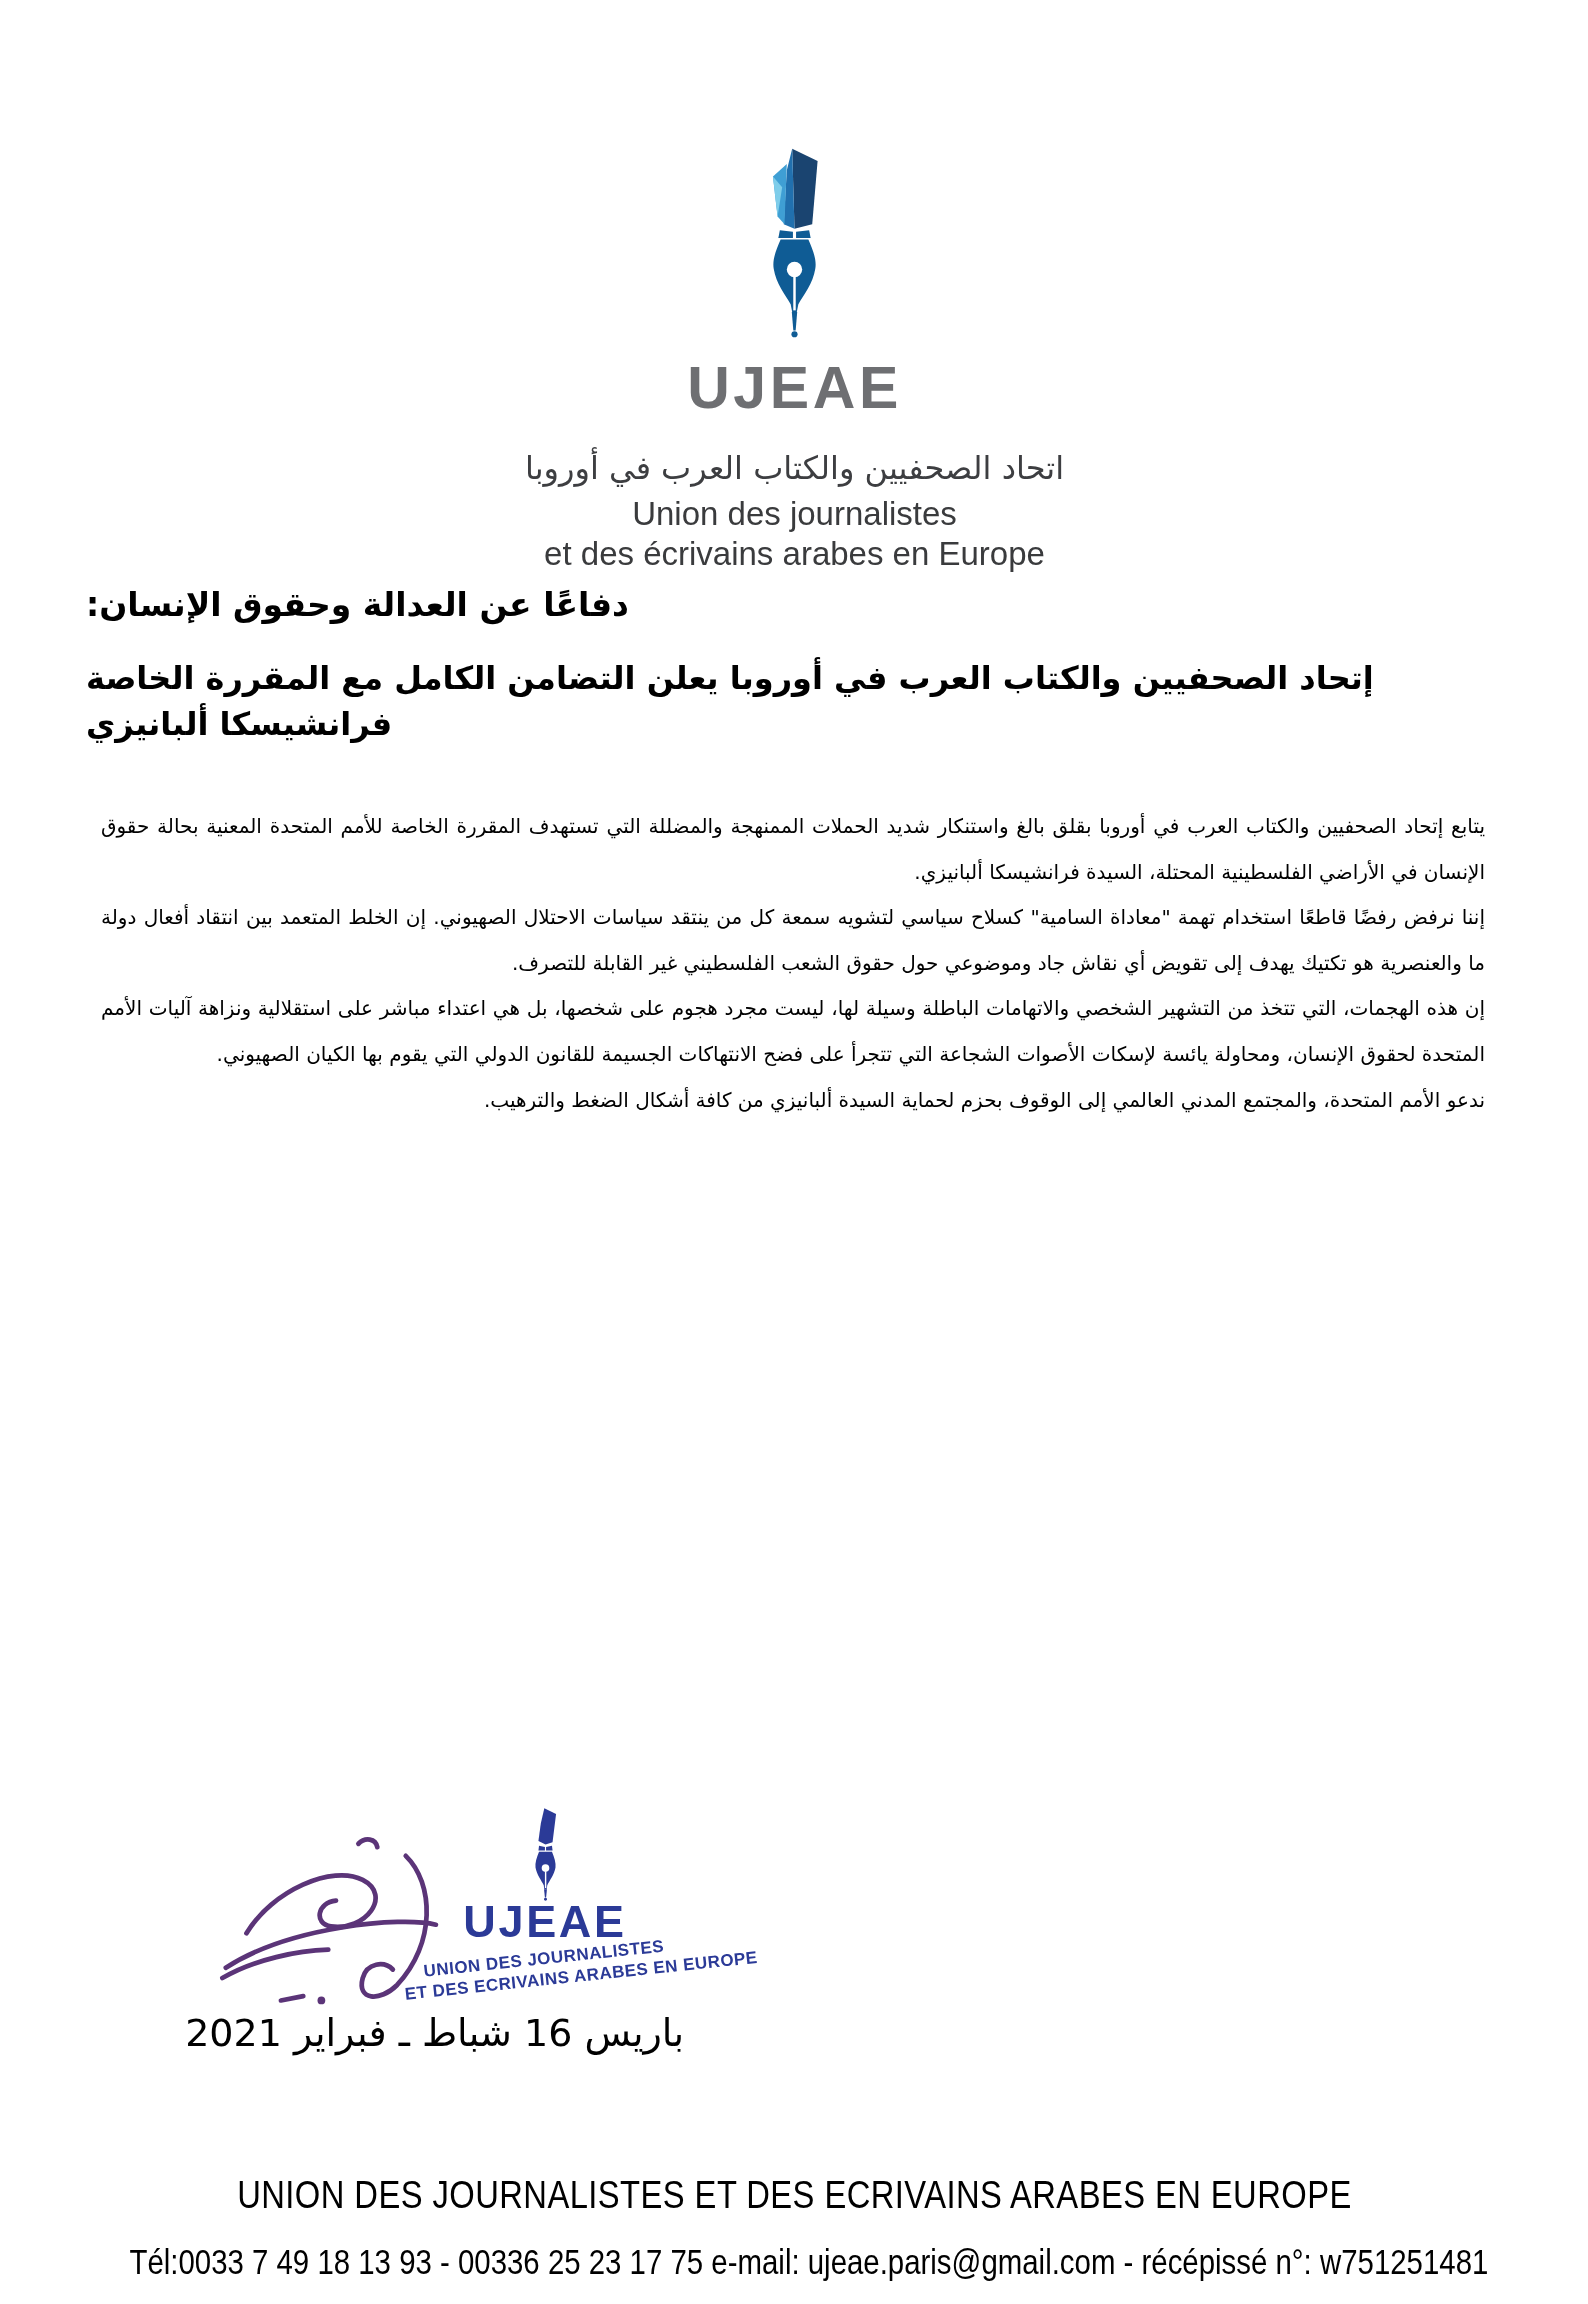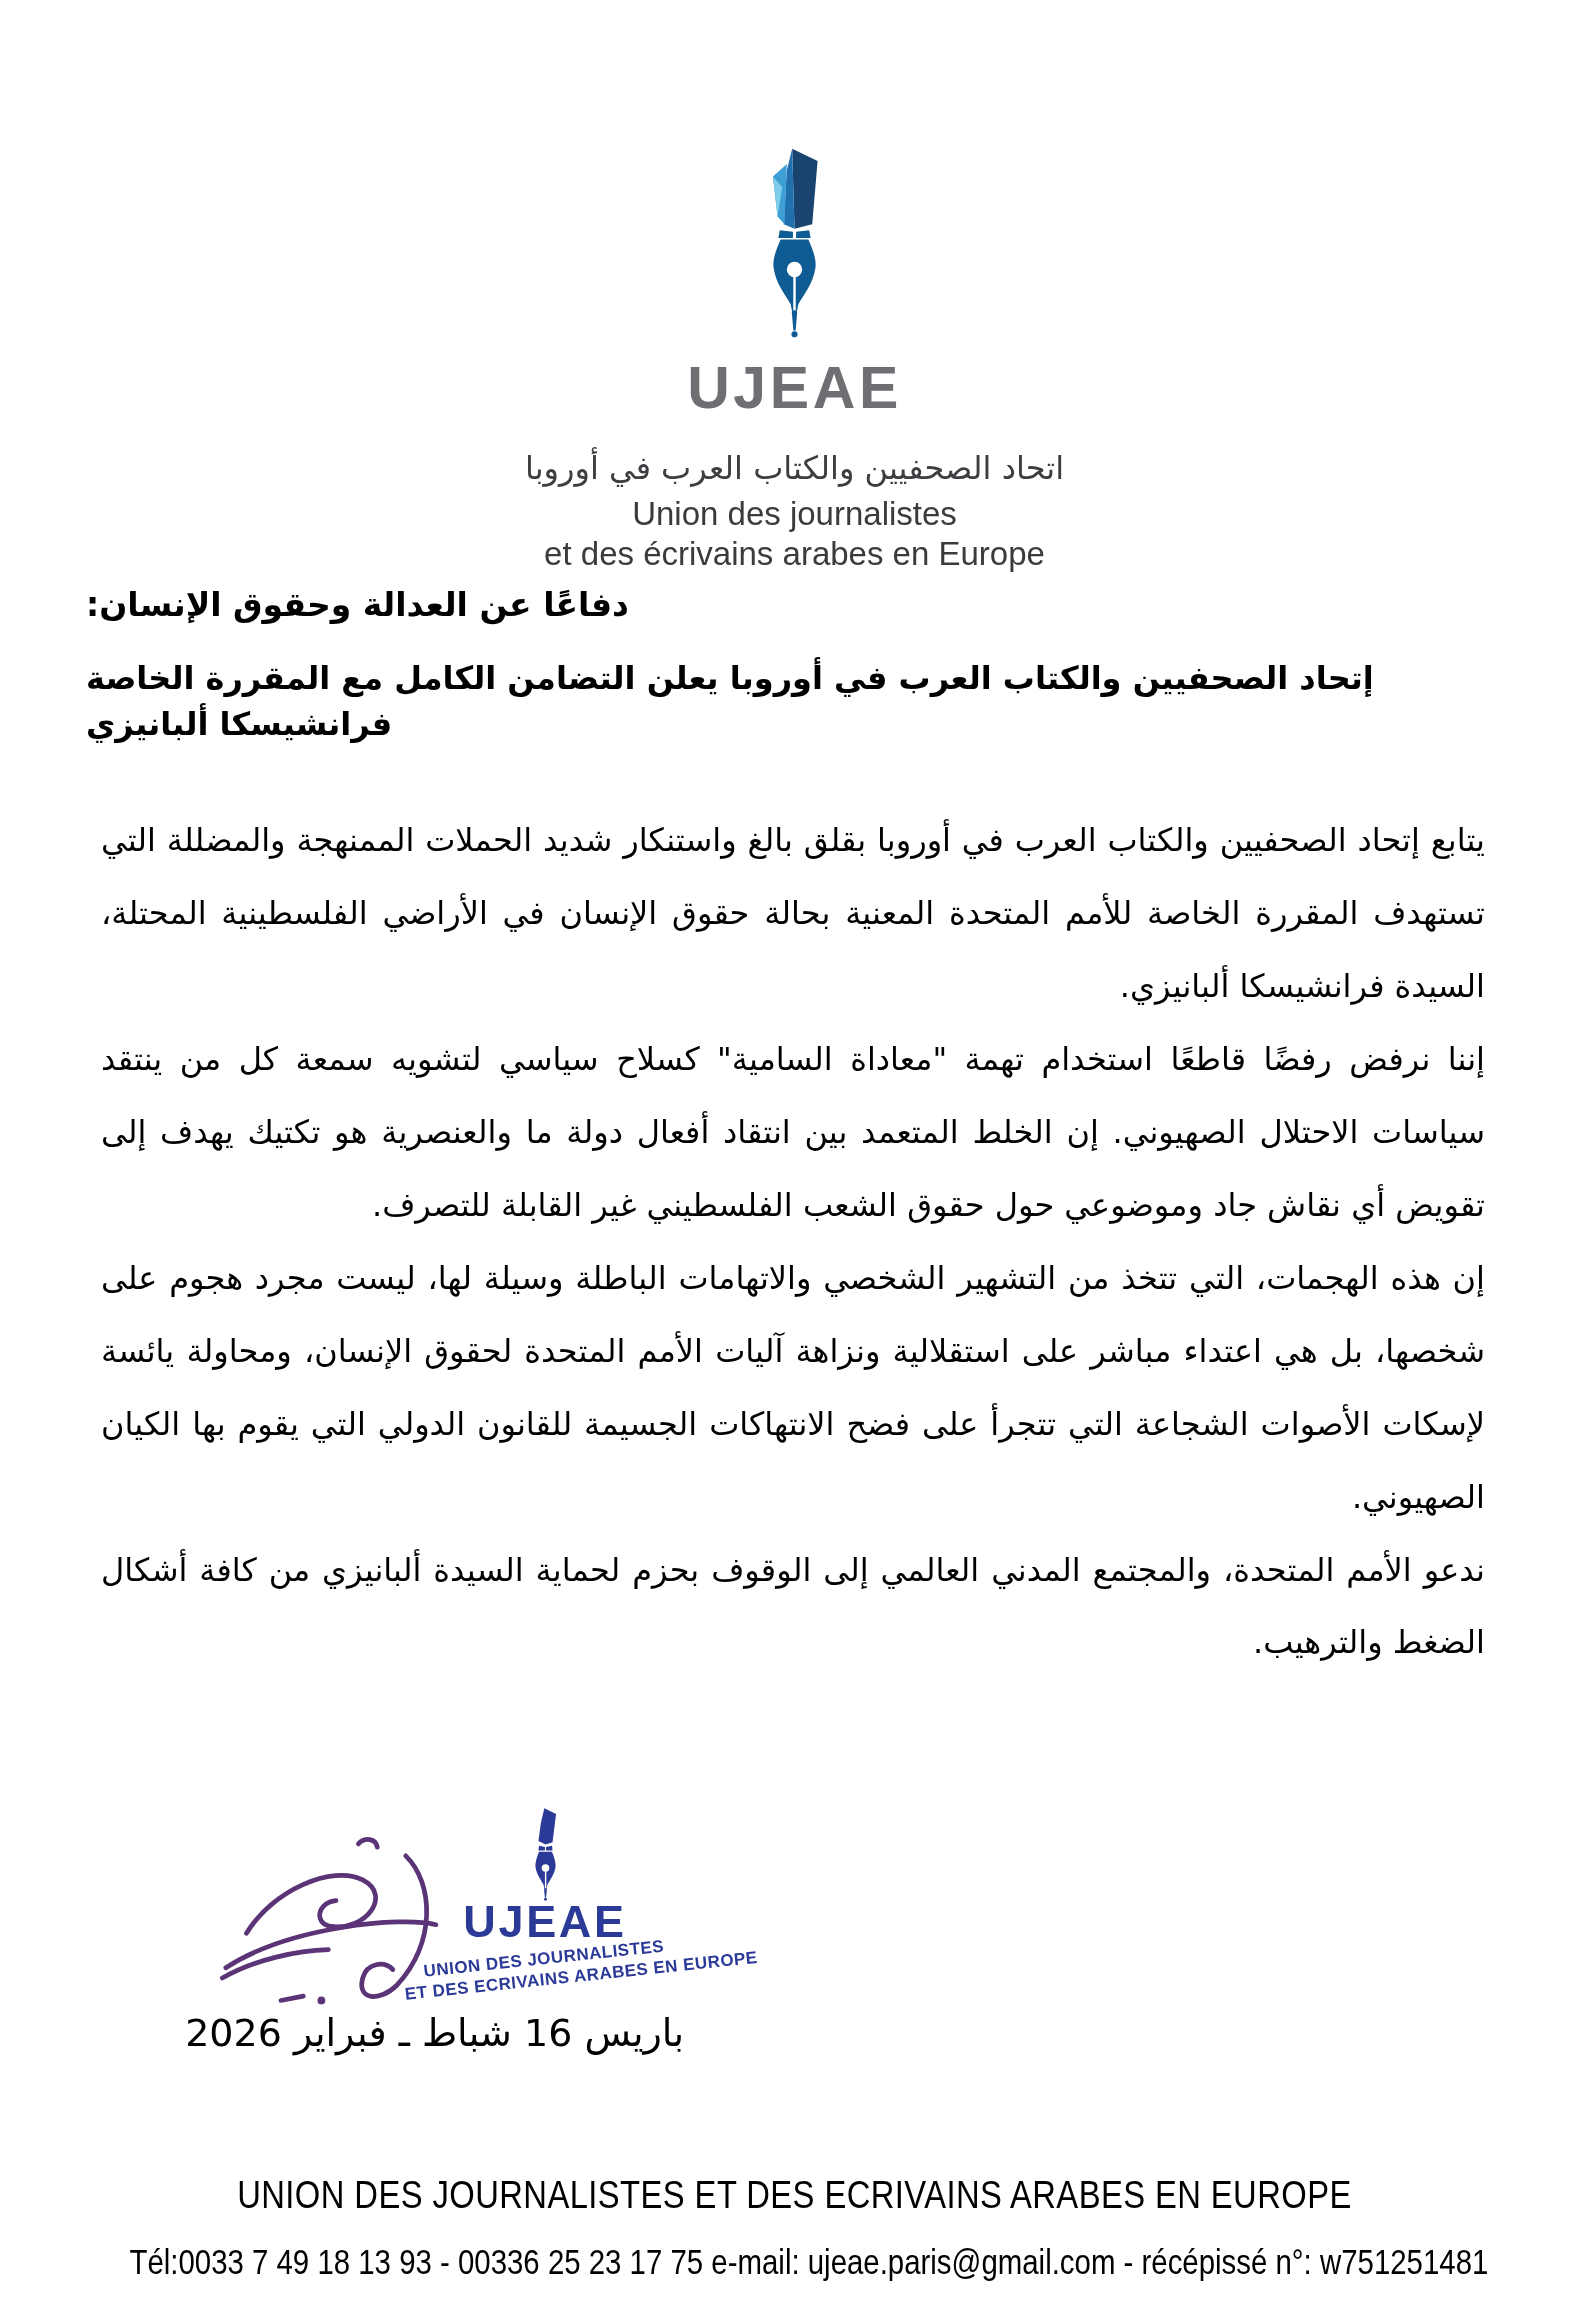--- a/index.html
+++ b/index.html
@@ -49,21 +49,21 @@
   .title-line1{font-size:33px;}
   .title-line2{font-size:32px;margin-top:31px;line-height:1.45;}
 
   
   .body-text{
     position:absolute;
     top:804px;left:101px;right:104px;
     direction:rtl;
     text-align:justify;
     font-family:"DejaVu Sans",sans-serif;
-    font-size:32px;
+    font-size:20px;
     line-height:2.28;
   }
   .body-text p{margin:0;padding:0;}
 
   
   .signature-block{
     position:absolute;
     top:1800px;left:225px;width:459px;
     text-align:center;
   }
@@ -177,21 +177,21 @@
           <path d="M27.5,140 L32.5,140 L31,154 L29,154 Z" fill="#2b3a97"></path>
           <circle cx="30" cy="157" r="2.5" fill="#2b3a97"></circle>
         </svg>
         <div class="stamp-word">UJEAE</div>
         <div class="stamp-lines">
           <div>UNION DES JOURNALISTES</div>
           <div>ET DES ECRIVAINS ARABES EN EUROPE</div>
         </div>
       </div>
     </div>
-    <div class="sig-date">باريس 16 شباط ـ فبراير 2026</div>
+    <div class="sig-date">باريس 16 شباط ـ فبراير 2021</div>
   </div>
 
   <div class="footer">
     <div class="footer-line1">
       <span class="condensed">UNION DES JOURNALISTES ET DES ECRIVAINS ARABES EN EUROPE</span>
     </div>
     <div class="footer-line2">
       <span class="condensed">Tél:0033 7 49 18 13 93 - 00336 25 23 17 75  e-mail: ujeae.paris@gmail.com - récépissé n°: w751251481</span>
     </div>
   </div>

